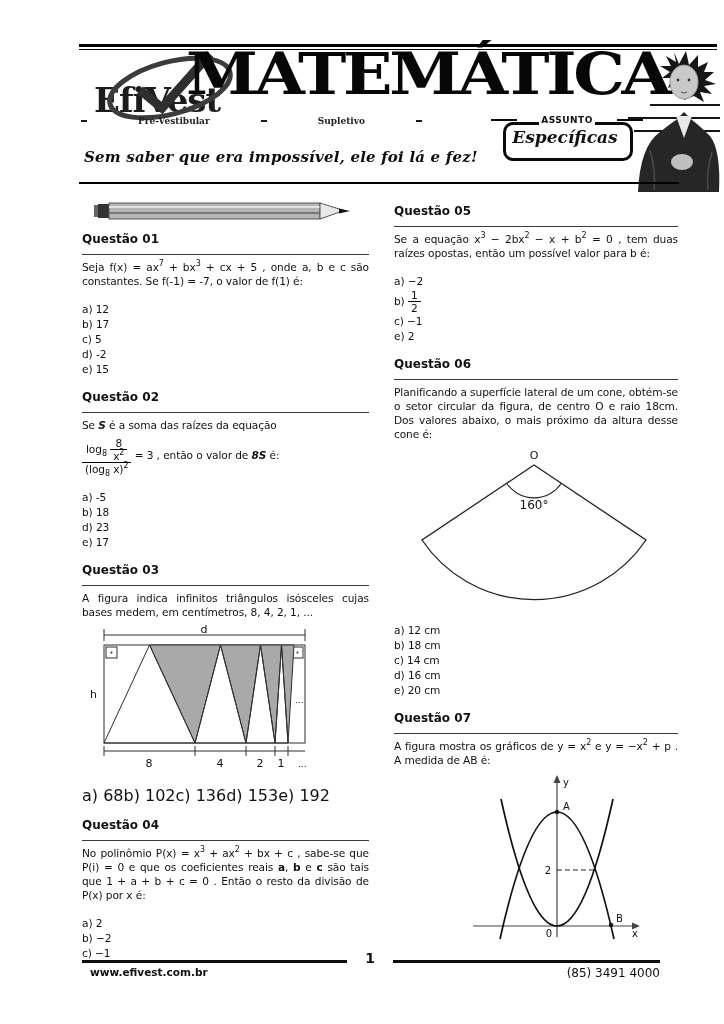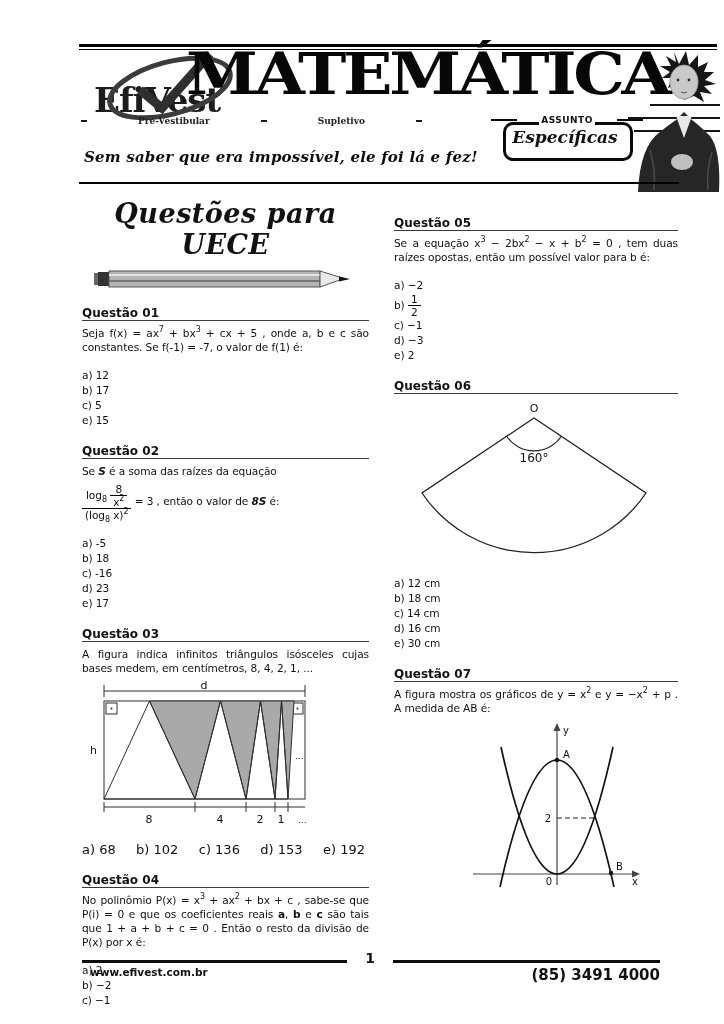--- a/index.html
+++ b/index.html
@@ -40,27 +40,27 @@
   
   .col { position:absolute; top:198px; }
   .col-left  { left:82px;  width:287px; }
   .col-right { left:394px; width:284px; top:200px; }
   .section-title { font-family:"DejaVu Serif",serif; font-style:italic; font-weight:bold;
                    font-size:27px; text-align:center; margin:0 0 6px; letter-spacing:.5px; }
   .pencil { display:block; margin:0 0 10px; }
 
   .question { margin-bottom:13px; }
   .q-head { font-size:12px; font-weight:bold; border-bottom:1.5px solid #3a3a3a;
-            padding-bottom:0; margin:16px 0 5px; }
+            padding-bottom:8px; margin:4px 0 5px; }
   .q-body { font-size:10.6px; line-height:14px; text-align:justify; margin:0 0 2px; letter-spacing:-.1px; }
   .formula { text-align:left; margin:5px 0 6px; }
   .options { font-size:10.6px; line-height:15px; margin:14px 0 0; letter-spacing:-.1px; }
   .options .opt { min-height:14px; }
-  .options-inline { display:flex; justify-content:space-between; padding-right:4px;
-                    font-size:13px; margin-top:9px; }
+  .options-inline { display:flex; padding-right:4px;
+                    font-size:16px; margin-top:9px; }
 
   sup { font-size:8px; line-height:0; }
   sub { font-size:8px; line-height:0; }
   .frac { display:inline-block; vertical-align:middle; text-align:center; line-height:1.15; }
   .fnum { display:block; border-bottom:1px solid #000; padding:0 3px; }
   .fden { display:block; padding:0 3px; }
   .sqrt { white-space:nowrap; }
   .sqrt .rad { border-top:1.2px solid #000; padding:0 1px; }
   b i, .bi { font-style:italic; }
 
@@ -69,21 +69,21 @@
   svg text { font-family:"DejaVu Sans",sans-serif; fill:#111; }
 
   
   .footer-rule { position:absolute; top:960px; height:3px; background:#0c0c0c; }
   .fr-left  { left:82px;  width:265px; }
   .fr-right { left:393px; width:267px; }
   .footer-page { position:absolute; left:347px; top:950px; width:46px; text-align:center;
                  font-size:14px; font-weight:bold; }
   .footer-site { position:absolute; left:90px; top:966px; font-size:10.5px; font-weight:bold; }
   .footer-phone { position:absolute; left:460px; top:966px; width:200px; text-align:right;
-                  font-size:15px; font-weight:bold; }
+                  font-size:12px; font-weight:normal; }
 </style>
 </head>
 <body>
 
 <div class="page">
 
   <div class="top-rule"></div>
 
   <div class="logo">
     <div class="logo-name">EfiVest</div>
@@ -126,51 +126,50 @@
     <polygon points="50,66 66,66 58,88" fill="#e8e8e8"></polygon>
     <ellipse cx="56" cy="112" rx="11" ry="8" fill="#bfbfbf"></ellipse>
     <path d="M 24 100 Q 30 120 28 140 M 86 102 Q 80 122 82 140" fill="none" stroke="#4a4a4a" stroke-width="1.5"></path>
   </svg>
 
   <div class="slogan">Sem saber que era impossível, ele foi lá e fez!</div>
   <div class="header-rule"></div>
 
   <div class="col col-left">
 
-    <div class="section-title">Questões para UECE</div>
 
     <svg class="pencil" width="287" height="24" viewBox="0 0 287 24">
       <rect x="12" y="7" width="5" height="12" fill="#666"></rect>
       <rect x="16" y="6" width="11" height="14" fill="#333"></rect>
       <rect x="27" y="5" width="211" height="16" fill="#b5b5b5" stroke="#555" stroke-width="1"></rect>
       <line x1="27" y1="9" x2="238" y2="9" stroke="#e2e2e2" stroke-width="2"></line>
       <line x1="27" y1="15" x2="238" y2="15" stroke="#777" stroke-width="2"></line>
       <polygon points="238,5 262,12.5 238,21" fill="#e9e9e9" stroke="#555" stroke-width="1"></polygon>
       <polygon points="257,10.5 268,13 257,15.5" fill="#111"></polygon>
     </svg>
 
     <section class="question">
       <h2 class="q-head">Questão 01</h2>
       <p class="q-body">Seja  f(x) = ax<sup>7</sup> + bx<sup>3</sup> + cx + 5 ,  onde  a,  b  e  c  são constantes. Se f(-1) = -7, o valor de f(1) é:</p>
       <div class="options">
         <div class="opt">a) 12</div>
         <div class="opt">b) 17</div>
         <div class="opt">c) 5</div>
+        <div class="opt">d) -2</div>
         <div class="opt">e) 15</div>
       </div>
     </section>
 
     <section class="question">
       <h2 class="q-head">Questão 02</h2>
       <p class="q-body">Se <b class="bi">S</b> é a soma das raízes da equação</p>
       <p class="q-body formula"><span class="frac"><span class="fnum">log<sub>8</sub> <span class="frac"><span class="fnum">8</span><span class="fden">x<sup>2</sup></span></span></span><span class="fden">(log<sub>8</sub> x)<sup>2</sup></span></span>  = 3 , então o valor de <b class="bi">8S</b> é:</p>
       <div class="options">
         <div class="opt">a) -5</div>
         <div class="opt">b) 18</div>
-        <div class="opt">c) -16</div>
         <div class="opt">d) 23</div>
         <div class="opt">e) 17</div>
       </div>
     </section>
 
     <section class="question">
       <h2 class="q-head">Questão 03</h2>
       <p class="q-body">A figura indica infinitos triângulos isósceles cujas bases medem, em centímetros, 8, 4, 2, 1, ...</p>
       <figure>
         <svg width="287" height="148" viewBox="0 0 287 148">
@@ -235,41 +234,41 @@
 
   <div class="col col-right">
 
     <section class="question">
       <h2 class="q-head">Questão 05</h2>
       <p class="q-body">Se a equação  x<sup>3</sup> − 2bx<sup>2</sup> − x + b<sup>2</sup> = 0 ,  tem duas raízes opostas, então um possível valor para b é:</p>
       <div class="options">
         <div class="opt">a) −2</div>
         <div class="opt">b) <span class="frac"><span class="fnum">1</span><span class="fden">2</span></span></div>
         <div class="opt">c) −1</div>
-        <div class="opt">d) −3</div>
         <div class="opt">e) 2</div>
       </div>
     </section>
 
     <section class="question">
       <h2 class="q-head">Questão 06</h2>
+      <p class="q-body">Planificando a superfície lateral de um cone, obtém-se o setor circular da figura, de centro O e raio 18cm. Dos valores abaixo, o mais próximo da altura desse cone é:</p>
       <figure>
         <svg width="284" height="158" viewBox="0 0 284 158">
           <text x="140" y="12" font-size="11" text-anchor="middle">O</text>
           <path d="M 140 18 L 28 93 A 135 135 0 0 0 252 93 Z" fill="none" stroke="#222" stroke-width="1.3"></path>
           <path d="M 112.6 36.3 A 33 33 0 0 0 167.4 36.3" fill="none" stroke="#222" stroke-width="1.1"></path>
           <text x="140" y="62" font-size="12" text-anchor="middle">160°</text>
         </svg>
       </figure>
       <div class="options">
         <div class="opt">a) 12 cm</div>
         <div class="opt">b) 18 cm</div>
         <div class="opt">c) 14 cm</div>
         <div class="opt">d) 16 cm</div>
-        <div class="opt">e) 30 cm</div>
+        <div class="opt">e) 20 cm</div>
       </div>
     </section>
 
     <section class="question">
       <h2 class="q-head">Questão 07</h2>
       <p class="q-body">A figura mostra os gráficos de  y = x<sup>2</sup>  e  y = −x<sup>2</sup> + p . A medida de AB é:</p>
       <figure class="fig-center">
         <svg width="240" height="172" viewBox="0 0 240 172">
           <line x1="57" y1="153" x2="220" y2="153" stroke="#444" stroke-width="1.2"></line>
           <polygon points="224,153 216,149.5 216,156.5" fill="#444"></polygon>

